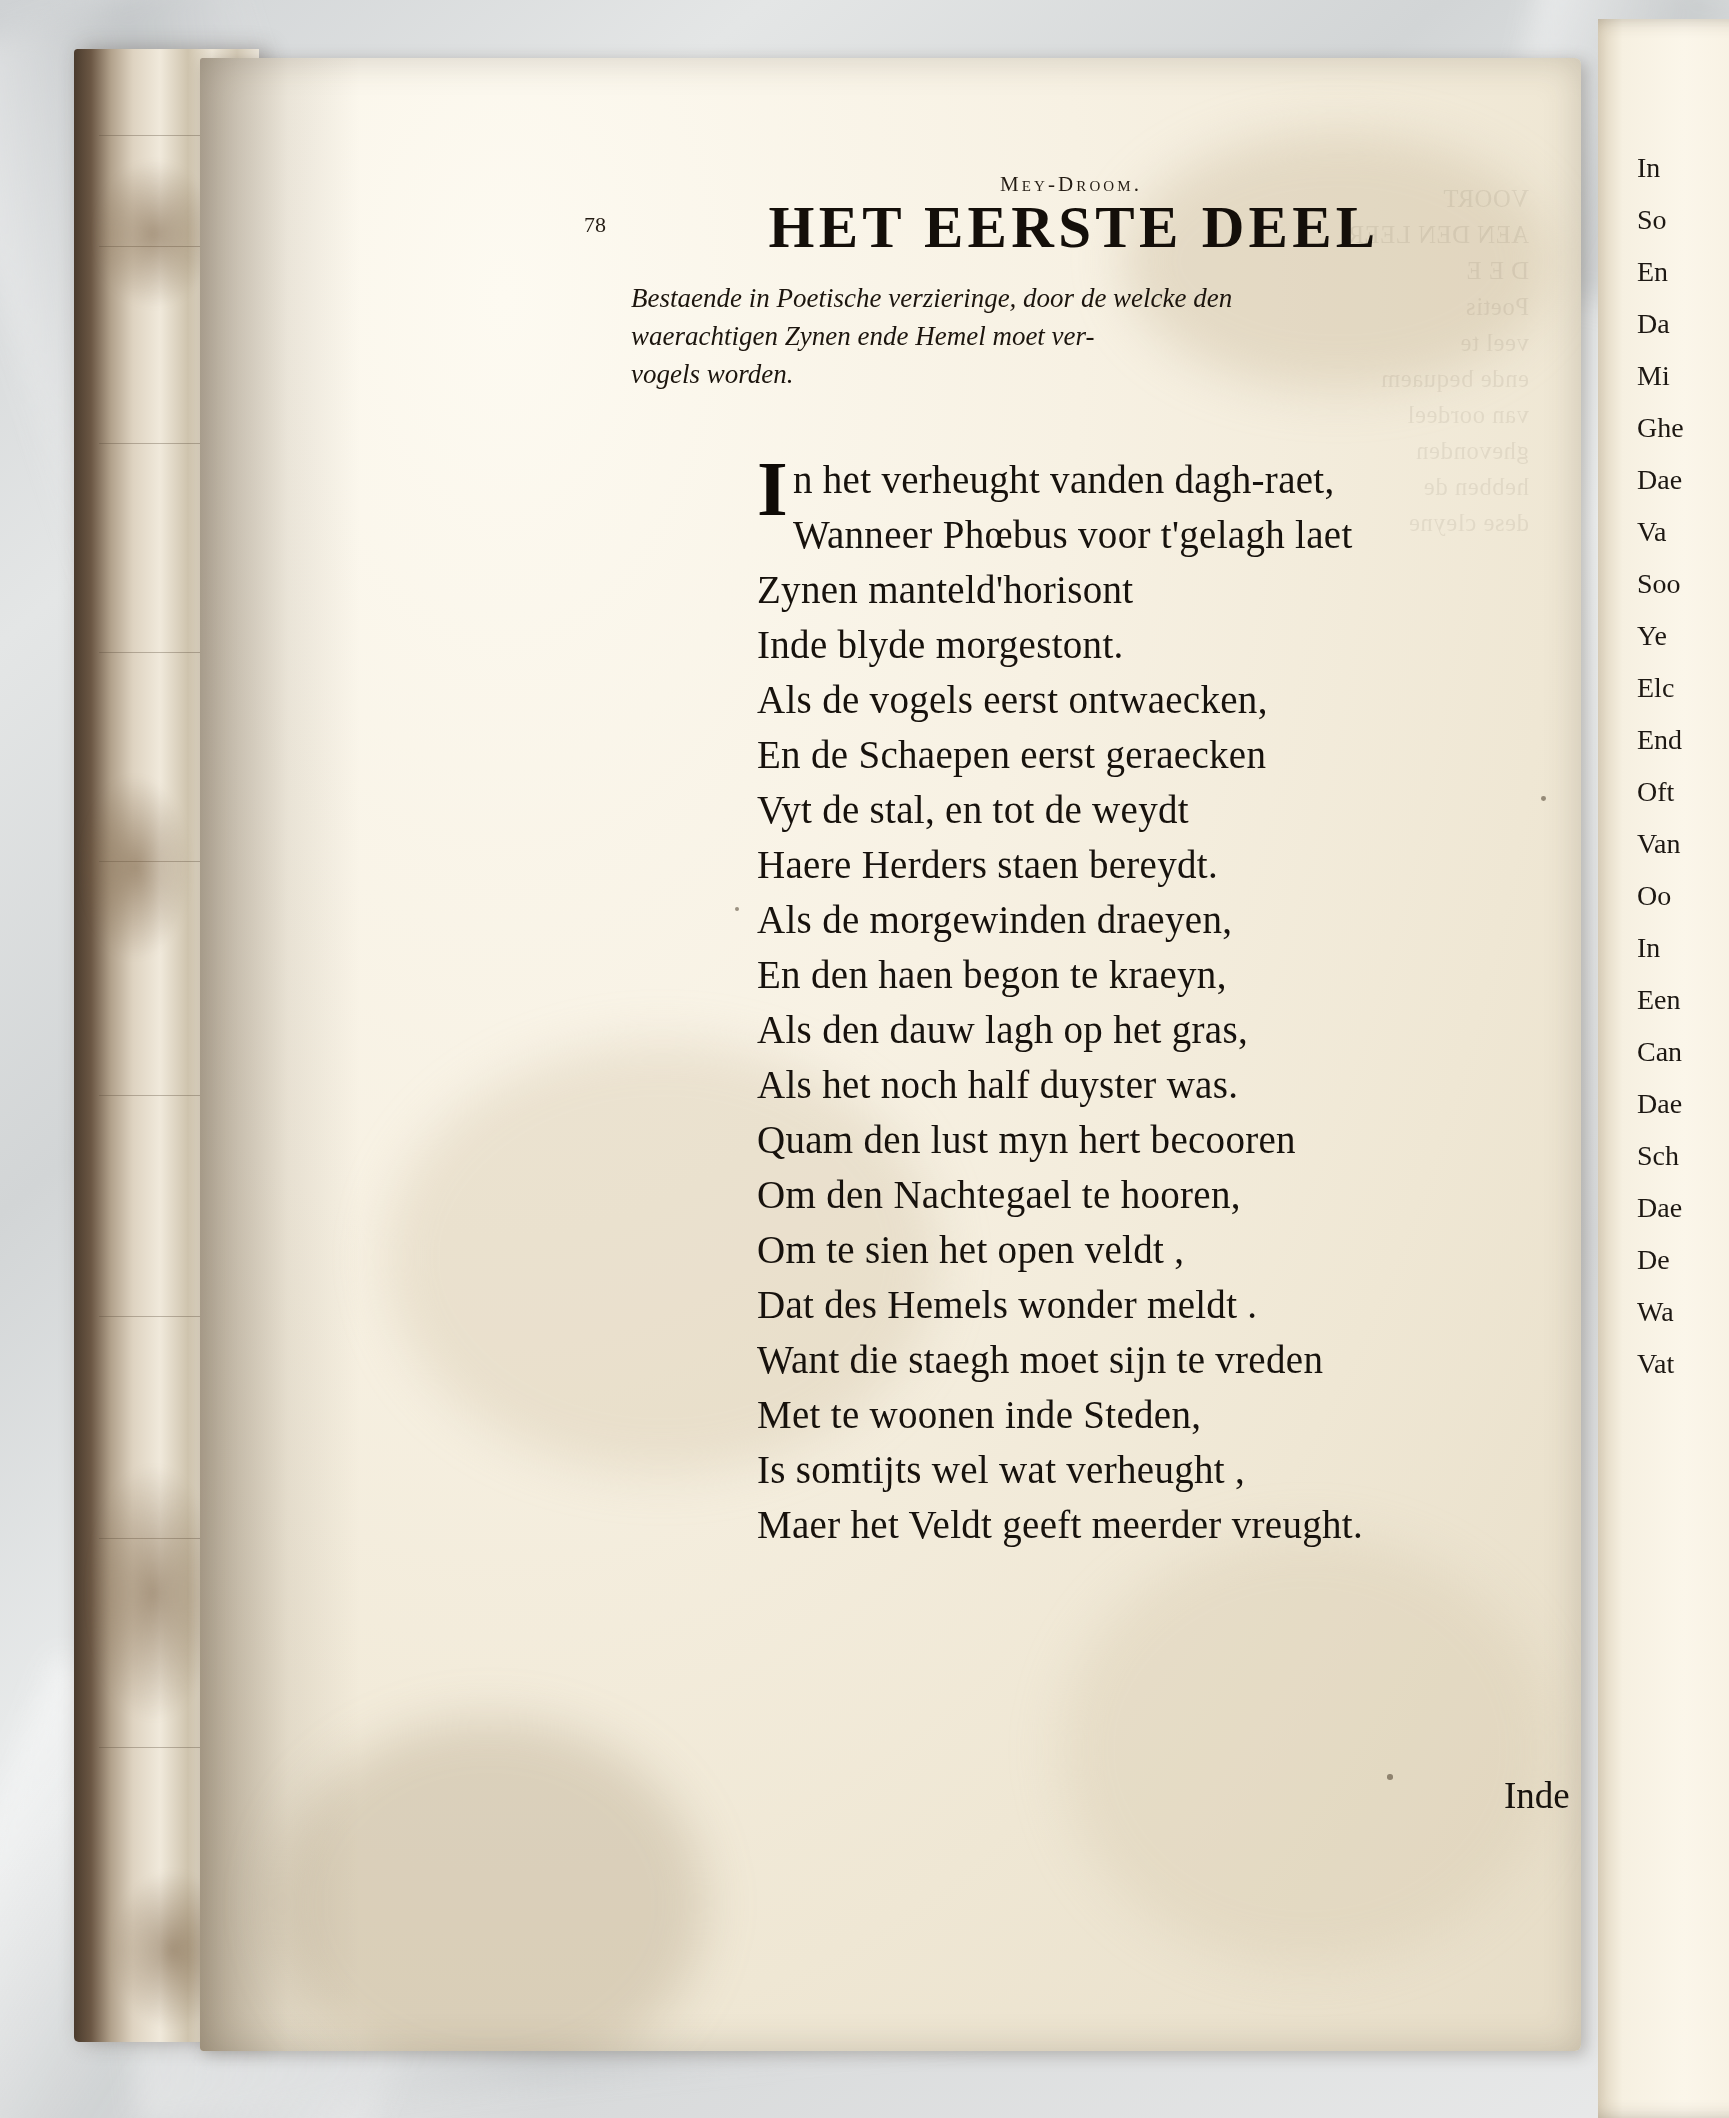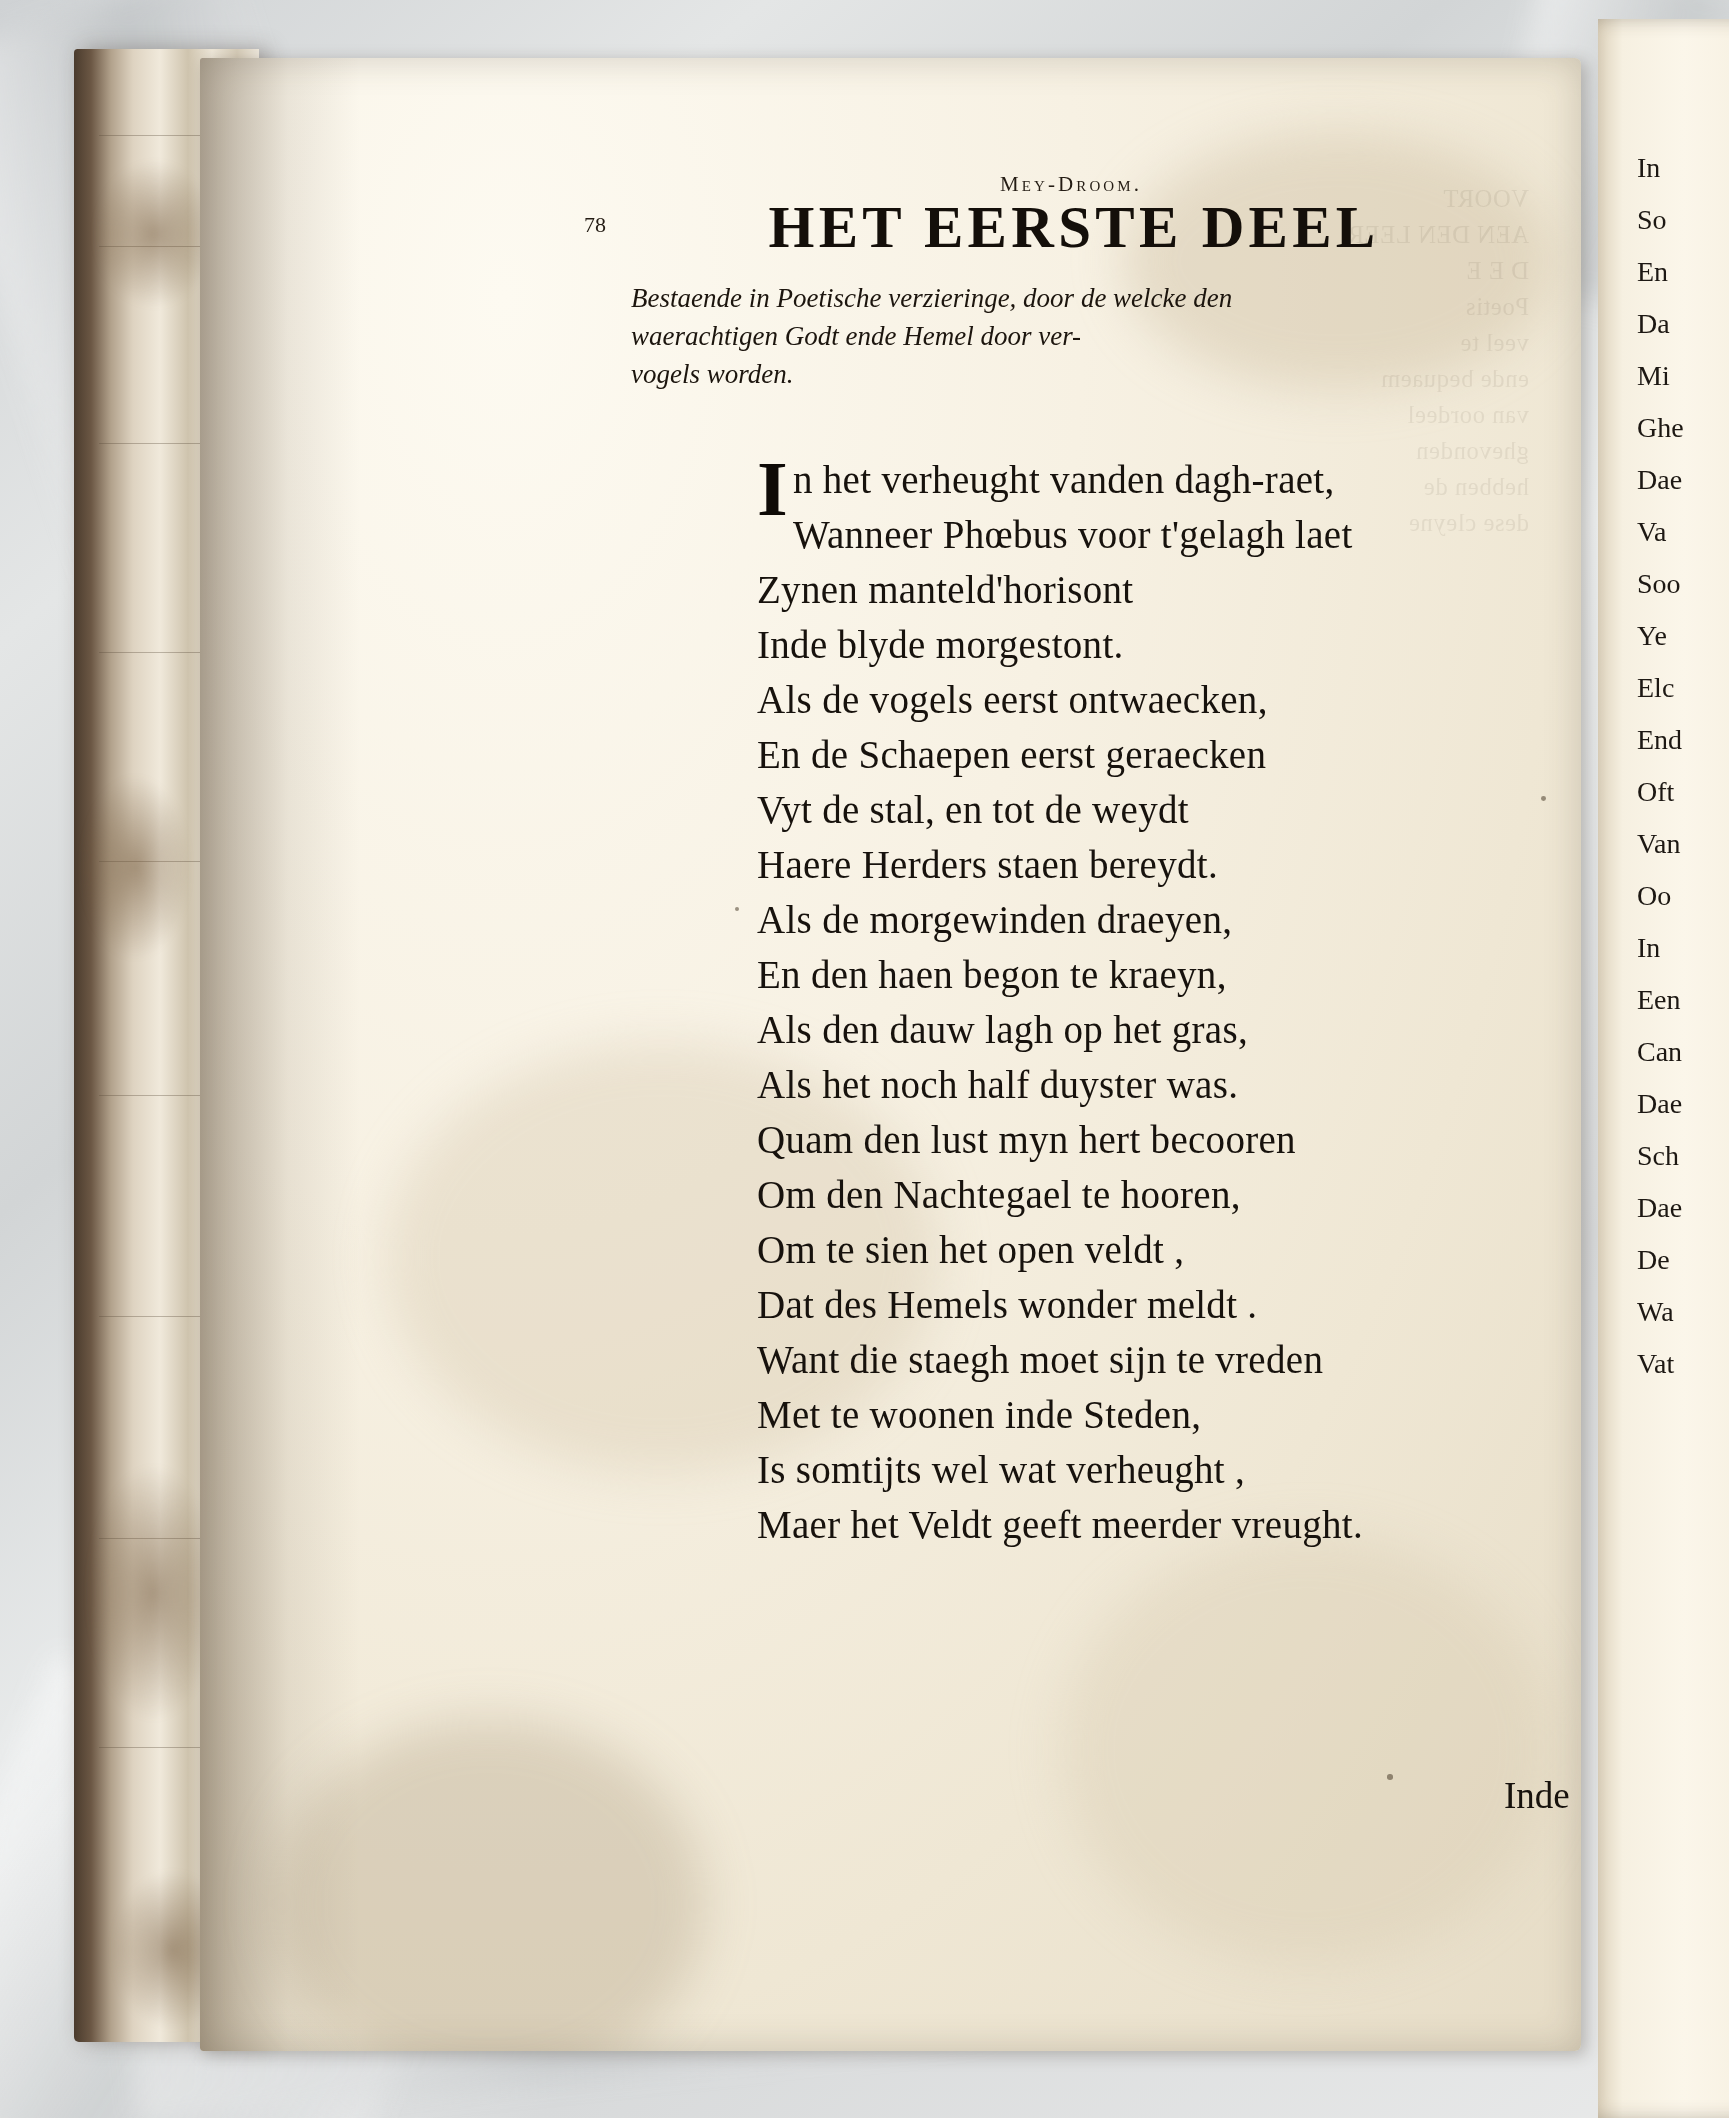--- a/index.html
+++ b/index.html
@@ -273,21 +273,21 @@
     <div id="print-area">
 
       <div class="runhead">Mey-Droom.</div>
 
       <div class="folio">78</div>
 
       <div class="deel-title">HET EERSTE DEEL</div>
 
       <div class="subtitle">
         <div>Bestaende in Poetische verzieringe, door de welcke den</div>
-        <div>waerachtigen Godt ende Hemel door ver-</div>
+        <div>waerachtigen Zynen ende Hemel moet ver-</div>
         <div>vogels worden.</div>
       </div>
 
       <div id="poem">
         <div class="verse-line first"><span class="dropcap">I</span><span>n het verheught vanden dagh-raet,</span></div>
         <div class="verse-line">Wanneer Phœbus voor  t'gelagh laet</div>
         <div class="verse-line">Zynen manteld'horisont</div>
         <div class="verse-line">Inde blyde morgestont.</div>
         <div class="verse-line">Als de vogels eerst ontwaecken,</div>
         <div class="verse-line">En de Schaepen eerst geraecken</div>

